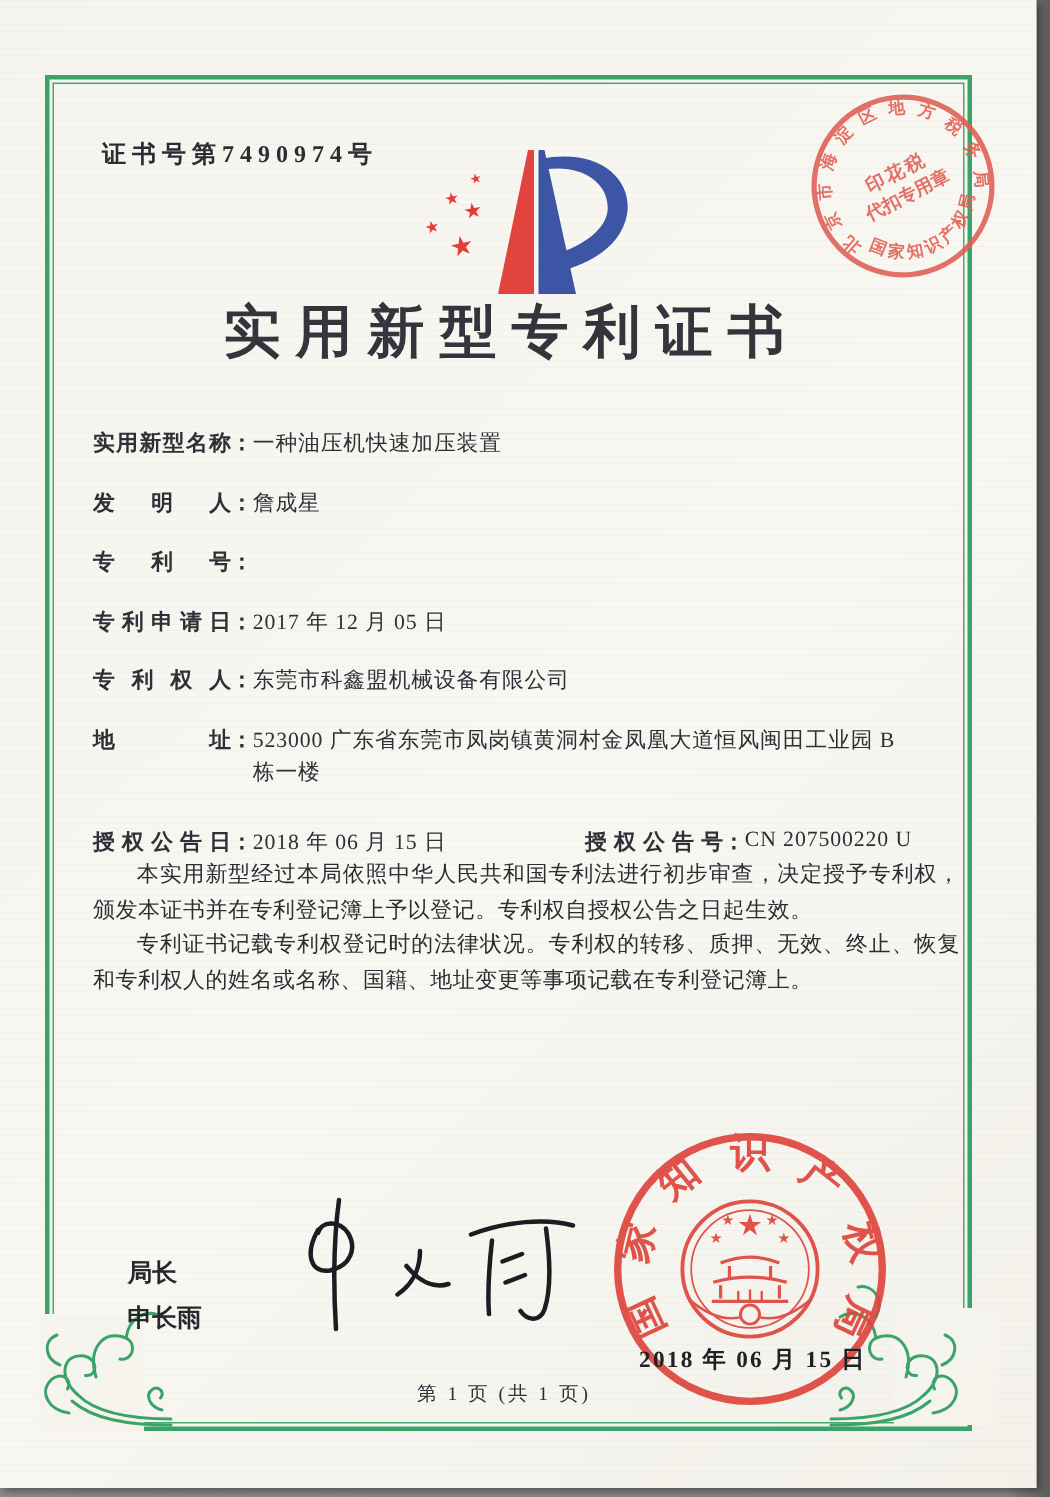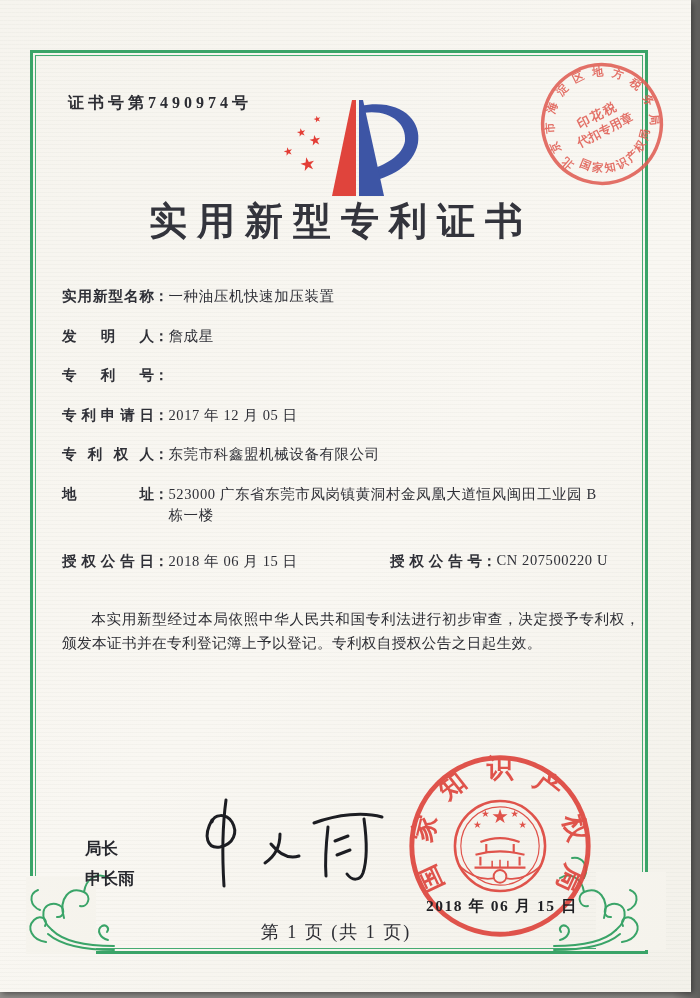--- a/index.html
+++ b/index.html
@@ -39,26 +39,26 @@
     text-indent:10px;
   }
   .fields{position:absolute;left:62px;top:286px;width:578px;font-size:14.5px;color:#2f3037;}
   .frow{margin-bottom:18.5px;display:flex;align-items:flex-start;line-height:21px;}
   .flabel{display:inline-block;width:92px;text-align:justify;text-align-last:justify;flex:0 0 92px;font-weight:bold;}
   .fcolon{flex:0 0 14px;font-weight:bold;}
   .fvalue{letter-spacing:0.6px;max-width:440px;}
   .grant-row{position:absolute;left:62px;top:552px;width:578px;font-size:14.5px;color:#2f3037;display:flex;}
   .grant-left{display:flex;width:328px;}
   .grant-right{display:flex;}
-  .paras{position:absolute;left:62px;top:608px;width:578px;
+  .paras{position:absolute;left:62px;top:572px;width:578px;
     font-size:14.6px;line-height:23.5px;color:#2c2d33;text-align:justify;}
   .paras p{margin:0;text-indent:2em;letter-spacing:0.4px;}
   .signer{position:absolute;left:85px;top:834px;font-size:16.5px;color:#27282e;font-weight:bold;line-height:30px;}
   .seal-date{position:absolute;left:426px;top:896px;font-size:15.5px;color:#1f2024;letter-spacing:1.5px;font-weight:bold;}
-  .footer{position:absolute;left:30px;top:920px;width:612px;text-align:center;font-size:18px;color:#2c2d33;letter-spacing:2px;}
+  .footer{position:absolute;left:30px;top:920px;width:612px;text-align:center;font-size:13px;color:#2c2d33;letter-spacing:2px;}
   svg text{font-family:"DejaVu Sans","Liberation Sans",sans-serif;}
   .abs{position:absolute;}
 </style>
 </head>
 <body>
 
 <div class="paper">
 
   <div class="frame-outer">
     <div class="frame-inner"></div>
@@ -151,20 +151,21 @@
     </div>
     <div class="grant-right">
       <span class="flabel">授权公告号</span>
         <span class="fcolon">：</span>
       <span class="fvalue">CN 207500220 U</span>
     </div>
   </div>
 
   <div class="paras">
     <p>本实用新型经过本局依照中华人民共和国专利法进行初步审查，决定授予专利权，颁发本证书并在专利登记簿上予以登记。专利权自授权公告之日起生效。</p>
+    <p>专利证书记载专利权登记时的法律状况。专利权的转移、质押、无效、终止、恢复和专利权人的姓名或名称、国籍、地址变更等事项记载在专利登记簿上。</p>
   </div>
 
   <div class="signer">
     <div>局长</div>
     <div>申长雨</div>
   </div>
 
   <svg class="abs" style="left:168px;top:792px;" width="230" height="105" viewBox="0 0 230 105">
     <g stroke="#1c1d22" stroke-width="3" fill="none" stroke-linecap="round" stroke-linejoin="round">
       <path d="M 58,8 C 55,30 54,62 56,94"></path>

